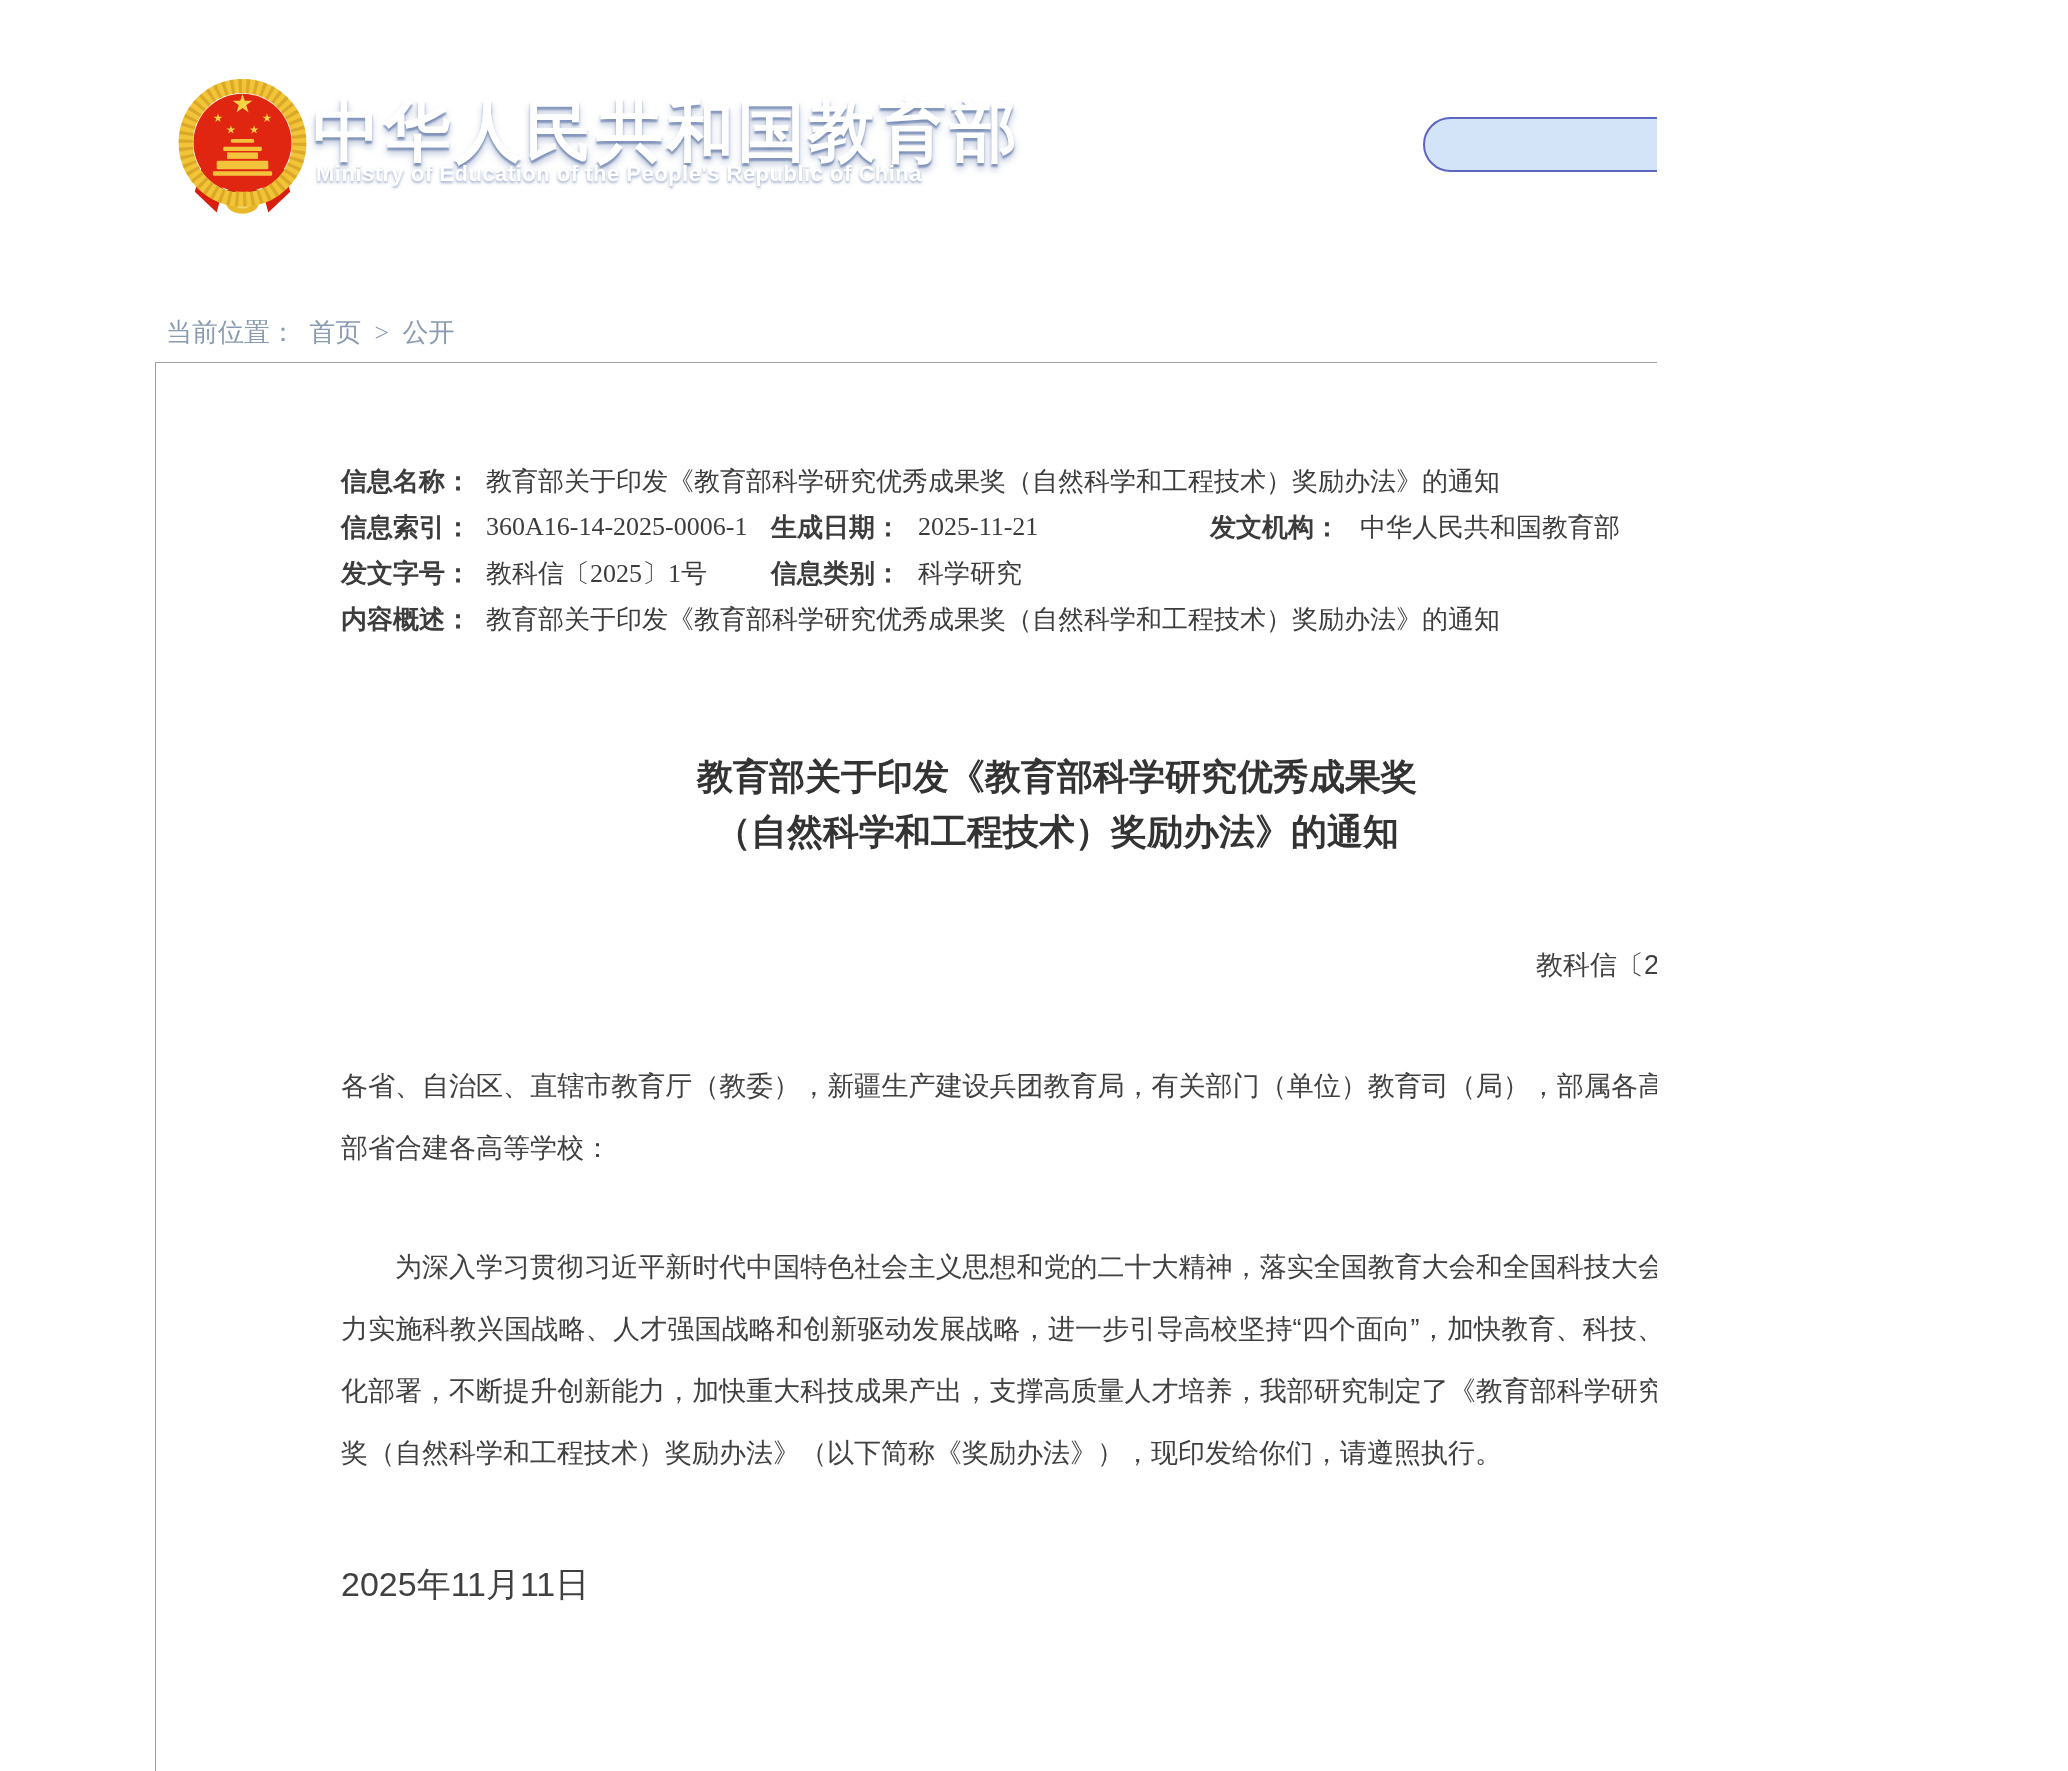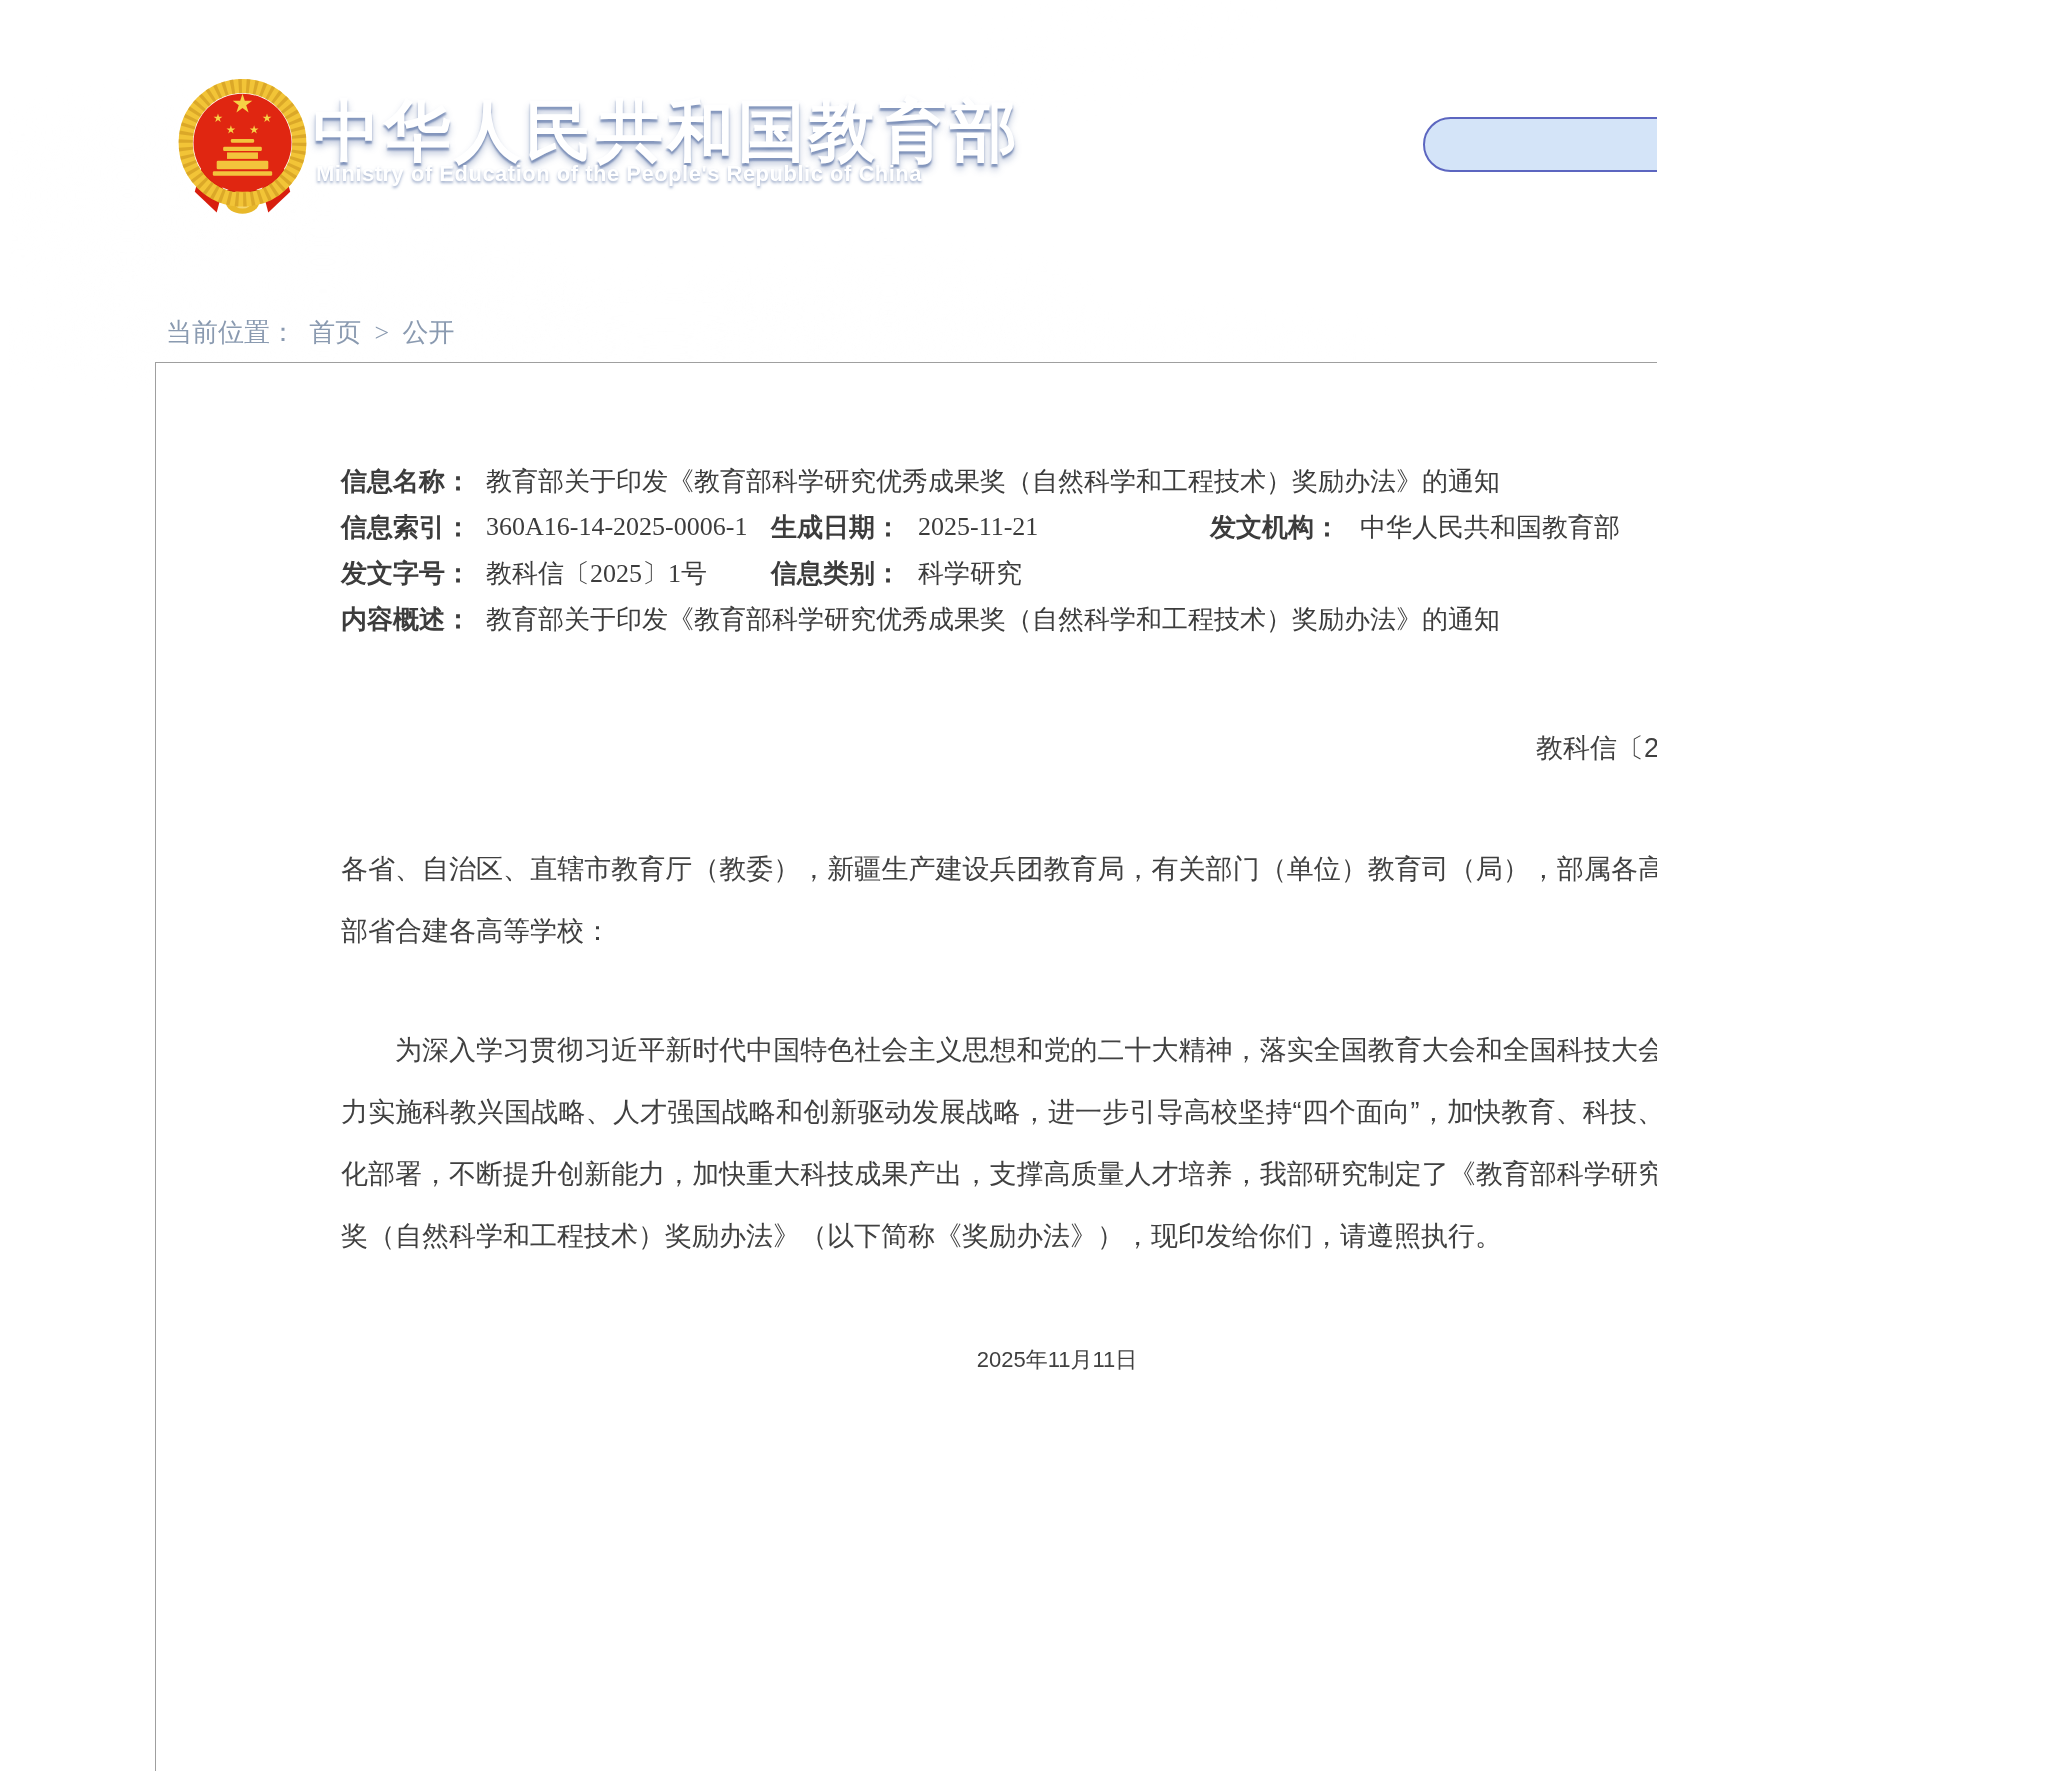--- a/index.html
+++ b/index.html
@@ -84,21 +84,21 @@
   .meta > div{height:46px;display:flex;align-items:center;white-space:nowrap;overflow:visible;}
   .meta .lbl{font-weight:700;}
   .span-all{grid-column:2 / 7;}
   .span-2{grid-column:4 / 7;}
 
   .doc-title{margin-top:107px;text-align:center;font-size:36px;line-height:55px;font-weight:700;color:#333;}
   .doc-number{margin-top:88px;text-align:right;font-size:27px;color:#404040;}
   .salutation{margin-top:72px;font-size:27px;line-height:62px;color:#404040;text-align:justify;}
   .body-para{margin-top:57px;font-size:27px;line-height:62px;color:#404040;text-indent:2em;text-align:justify;}
   .signer{margin-top:44px;text-align:right;font-size:28.5px;color:#404040;}
-  .doc-date{margin-top:78px;text-align:center;font-size:22px;color:#404040;}
+  .doc-date{margin-top:78px;text-align:left;font-size:34px;color:#404040;}
 </style>
 </head>
 <body>
 
 <div class="page">
 
   <div class="cloud cloud1"></div>
   <div class="cloud cloud2"></div>
   <div class="cloud cloud3"></div>
   <div class="cloud cloud4"></div>
@@ -196,20 +196,24 @@
 
         <div class="lbl">发文字号：</div>
         <div>教科信〔2025〕1号</div>
         <div class="lbl">信息类别：</div>
         <div class="span-2">科学研究</div>
 
         <div class="lbl">内容概述：</div>
         <div class="span-all">教育部关于印发《教育部科学研究优秀成果奖（自然科学和工程技术）奖励办法》的通知</div>
       </div>
 
+      <div class="doc-title">
+        <div>教育部关于印发《教育部科学研究优秀成果奖</div>
+        <div>（自然科学和工程技术）奖励办法》的通知</div>
+      </div>
 
       <div class="doc-number">教科信〔2025〕1号</div>
 
       <div class="salutation">各省、自治区、直辖市教育厅（教委），新疆生产建设兵团教育局，有关部门（单位）教育司（局），部属各高等学校、部省合建各高等学校：</div>
 
       <div class="body-para">为深入学习贯彻习近平新时代中国特色社会主义思想和党的二十大精神，落实全国教育大会和全国科技大会部署，大力实施科教兴国战略、人才强国战略和创新驱动发展战略，进一步引导高校坚持“四个面向”，加快教育、科技、人才一体化部署，不断提升创新能力，加快重大科技成果产出，支撑高质量人才培养，我部研究制定了《教育部科学研究优秀成果奖（自然科学和工程技术）奖励办法》（以下简称《奖励办法》），现印发给你们，请遵照执行。</div>
 
 
       <div class="doc-date">2025年11月11日</div>
 

